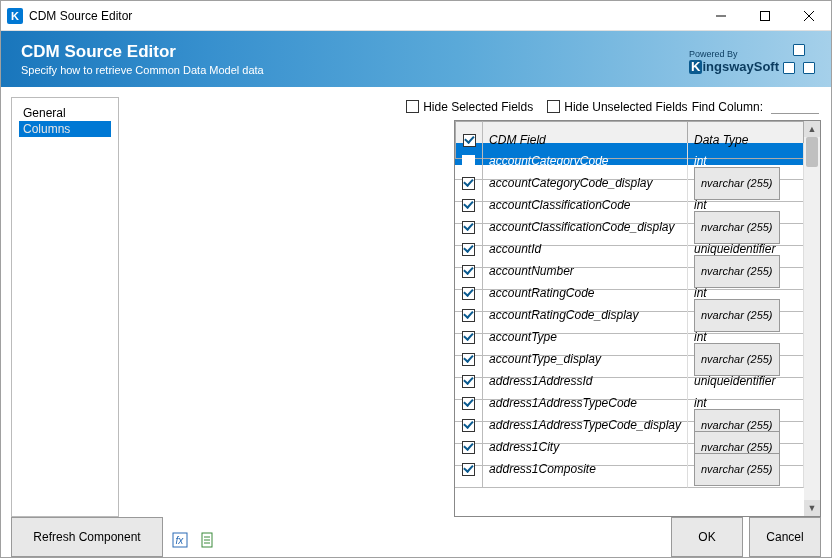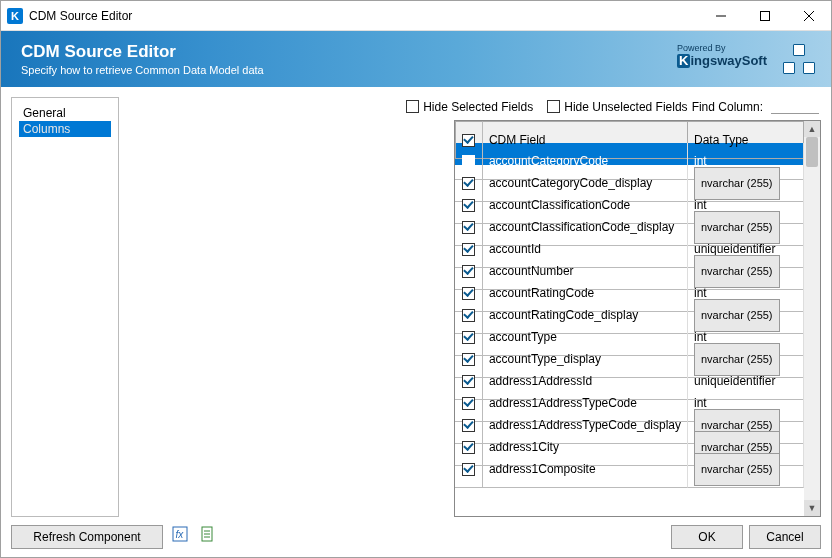--- a/index.html
+++ b/index.html
@@ -68,22 +68,22 @@
     .banner-title {
       font-size: 17px;
       font-weight: bold;
     }
     .banner-sub {
       font-size: 11px;
       margin-top: 2px;
     }
     .banner-logo {
       display: flex;
-      align-items: flex-start;
-      gap: 16px;
+      align-items: flex-end;
+      gap: 4px;
     }
     .logo-txt {
       color: #0a3b5f;
       font-size: 13px;
       font-weight: bold;
     }
     .logo-txt .powered {
       font-size: 9px;
       font-weight: normal;
       display: block;
@@ -200,20 +200,21 @@
       font-weight: normal;
     }
     .row.header .cell { border: 1px solid #aaa; border-left: none;}
     .row.header .cell:first-child { border-left: 1px solid #aaa; }
 
     .row:not(.header) .cell { border-bottom: 1px solid #bbb; border-right: 1px solid #ddd; }
     .cell {
       display: flex;
       align-items: center;
       padding: 18px 6px;
+      font-style: italic;
     }
     .cell.chk-cell {
       width: 28px;
       justify-content: center;
       border-right: 1px solid #bbb !important;
     }
     .cell.field-cell { flex: 1; }
     .cell.type-cell { width: 116px; }
     .row.sel { background: #0078d4; color: #fff; }
     .row.sel .chk { border-color: #fff; }
@@ -259,33 +260,33 @@
       height: 40px;
       display: flex;
       align-items: center;
       padding: 0 10px;
       gap: 6px;
       border-top: 0;
     }
     .btn {
       border: 1px solid #999;
       background: #e8e8e8;
-      height: 24px;
+      height: 40px;
       padding: 0 14px;
       font-size: 12px;
       cursor: pointer;
       display: inline-flex;
       align-items: center;
     }
     .btn.refresh { width: 152px; justify-content: center; }
     .small-icon {
       width: 22px;
       height: 22px;
       display: inline-flex;
-      align-items: flex-start;
+      align-items: flex-end;
       justify-content: center;
       cursor: pointer;
     }
     .footer-right { margin-left: auto; display: flex; gap: 6px; }
     .btn.ok, .btn.cancel { width: 72px; justify-content: center;}
   </style>
 </head>
 <body>
 
 <div class="titlebar">

